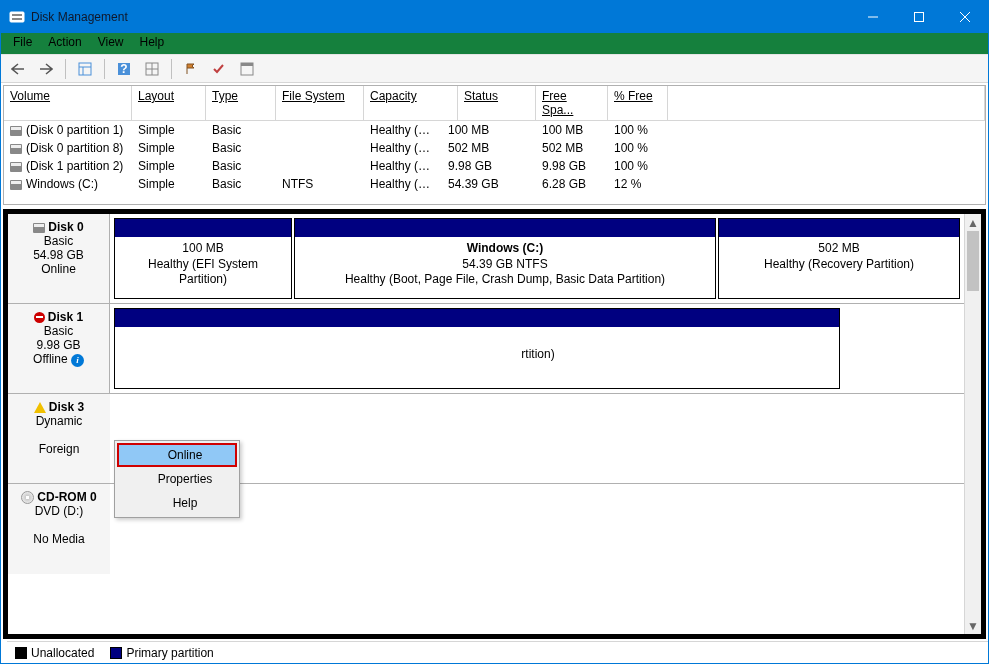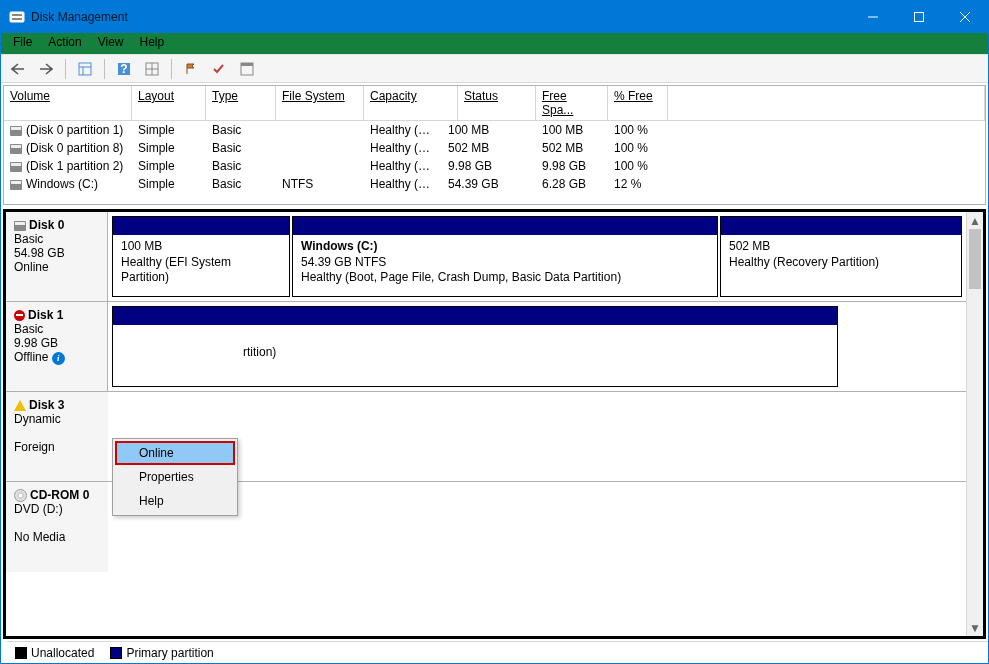--- a/index.html
+++ b/index.html
@@ -18,21 +18,21 @@
 
 .volumes { border:1px solid #b0b0b0; margin:2px; flex: 0 0 120px; overflow:auto; }
 .vol-header { display:flex; background:#fff; border-bottom:1px solid #d6d6d6;text-decoration:underline; }
 .vol-header .col { border-right:1px solid #d6d6d6; padding:3px 6px; background:#fff; position:relative; }
 .vol-row { display:flex; padding: 1px 0; align-items: center; }
 .vol-row .col { padding:1px 6px; white-space:nowrap; overflow:hidden; text-overflow:ellipsis; }
 .col.c0{width:128px}.col.c1{width:74px}.col.c2{width:70px}.col.c3{width:88px}.col.c4{width:78px}.col.c5{width:94px}.col.c6{width:72px}.col.c7{width:60px}.col.c8{flex:1}
 .diskicon { display:inline-block; width:12px; height:10px; background:#888; border-radius:1px; margin-right:4px; vertical-align:middle; position:relative; }
 .diskicon::after{content:""; position:absolute; left:1px; right:1px; top:1px; height:3px; background:#eee;}
 
-.graphical { flex:1; border:3px solid #000000; margin:2px; overflow:hidden; position:relative; display:flex; }
+.graphical { flex:1; border:5px solid #000000; margin:2px; overflow:hidden; position:relative; display:flex;text-align:center; }
 .graph-inner { flex:1; overflow-y:auto; }
 .disk-row { display:flex; border-bottom:1px solid #b0b0b0; min-height:90px; }
 .disk-info { width:102px; border-right:1px solid #b0b0b0; padding:6px 8px; background:#f5f5f5; }
 .disk-info .dname { font-weight:bold; }
 .disk-info .dicon { display:inline-block; vertical-align:middle; margin-right:3px; }
 .disk-parts { flex:1; padding:4px; display:flex; gap:2px; position:relative; }
 .part { border:1px solid #000; display:flex; flex-direction:column; }
 .part .pbar { height:18px; background:#000080; }
 .part .pbody { padding:4px 8px; line-height:1.3; flex:1; }
 

